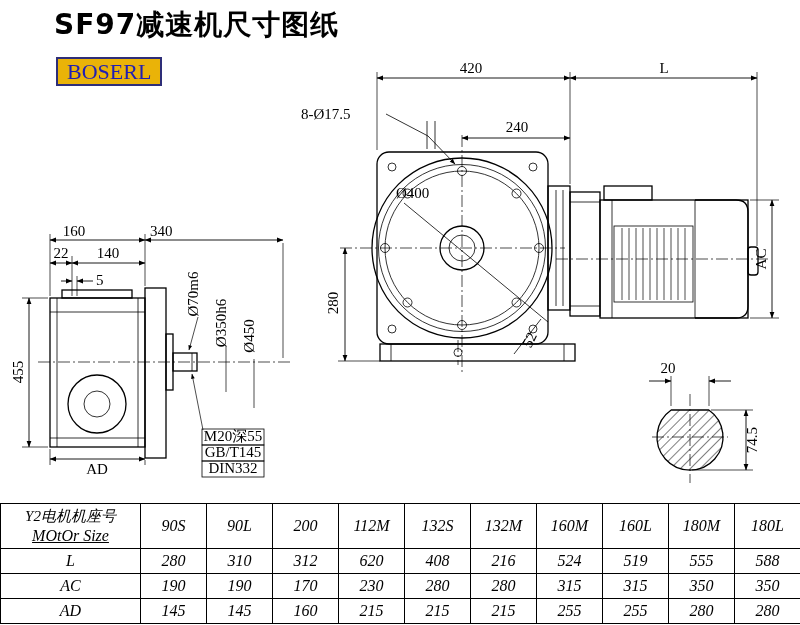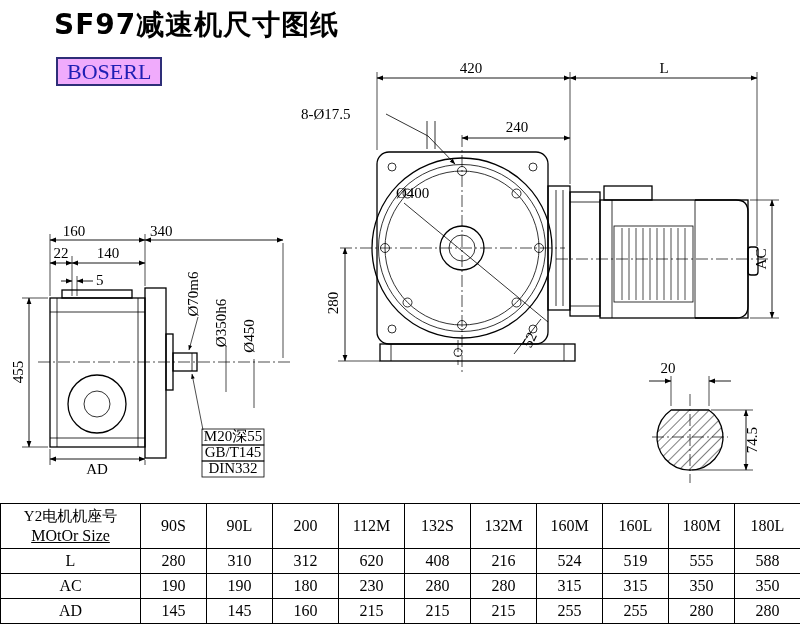--- a/index.html
+++ b/index.html
@@ -9,37 +9,37 @@
   }
   .title {
     position:absolute; left:54px; top:6px;
     font-family:"DejaVu Sans", sans-serif; font-weight:bold;
     font-size:28px; letter-spacing:1px; white-space:nowrap;
   }
   .logo {
     position:absolute; left:56px; top:57px;
     border:2px solid #2e2e78; color:#1f1fb4;
     font-family:"Liberation Serif", serif; font-size:22px;
-    height:25px; line-height:25px; padding:0 9px; background:#f0abfc;
+    height:25px; line-height:25px; padding:0 9px; background:#eab308;
   }
   svg.drawing { position:absolute; left:0; top:0; }
 
   
   .ln   { stroke:#000; fill:none; stroke-width:1.3; }
   .thin { stroke:#000; fill:none; stroke-width:0.8; }
   .cl   { stroke:#000; fill:none; stroke-width:0.7; stroke-dasharray:12 3 2 3; }
   .dim  { stroke:#000; fill:none; stroke-width:0.9; }
   .ext  { stroke:#000; fill:none; stroke-width:0.7; }
   .dtx  { font-family:"Liberation Serif", serif; font-size:15px; fill:#000; }
 
   
   table.dims {
     position:absolute; left:0; top:503px; width:800px;
     border-collapse:collapse; table-layout:fixed;
-    font-family:"Liberation Serif", serif; font-size:16px;
+    font-family:"Liberation Serif", serif; font-size:16px;font-style:italic;
   }
   table.dims th, table.dims td {
     border:1.6px solid #000; text-align:center; padding:0; font-weight:normal;
     overflow:hidden; white-space:nowrap;
   }
   tr.hrow { height:45px; }
   tr.drow { height:25px; }
   .hdr-cn { font-size:15px; line-height:20px; }
   .hdr-en { font-size:16px; line-height:20px; text-decoration:underline;text-align:center; }
 </style>
@@ -275,21 +275,21 @@
     <td>216</td>
     <td>524</td>
     <td>519</td>
     <td>555</td>
     <td>588</td>
   </tr>
   <tr class="drow">
     <td>AC</td>
     <td>190</td>
     <td>190</td>
-    <td>180</td>
+    <td>170</td>
     <td>230</td>
     <td>280</td>
     <td>280</td>
     <td>315</td>
     <td>315</td>
     <td>350</td>
     <td>350</td>
   </tr>
   <tr class="drow">
     <td>AD</td>

